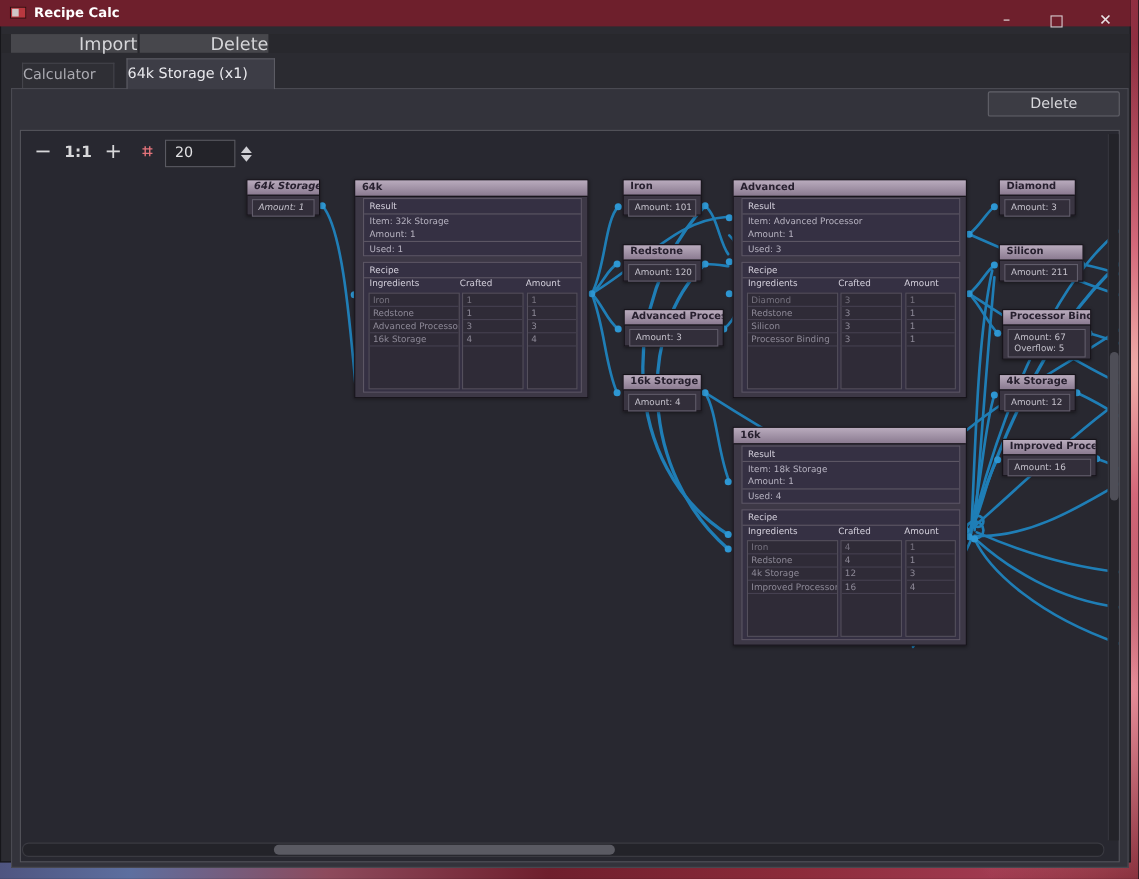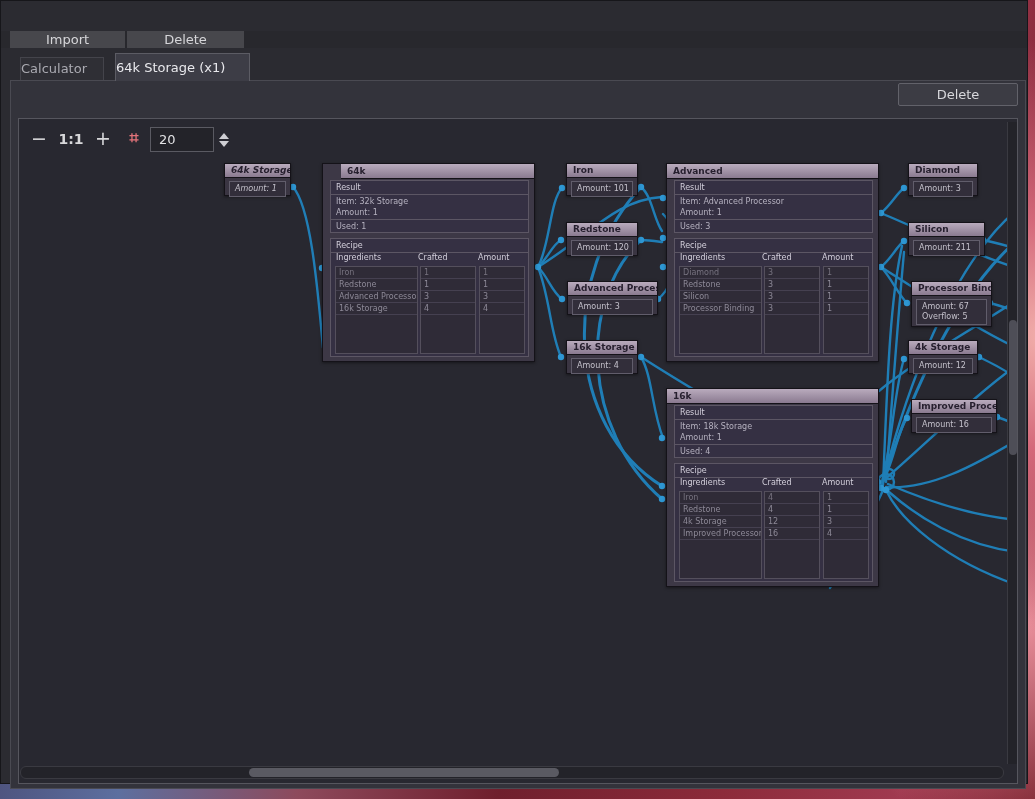--- a/index.html
+++ b/index.html
@@ -20,22 +20,22 @@
   .titlebar{left:0;top:7;width:1028px;height:24px;background:#6e1f2c;}
   .app-icon{left:9px;top:6px;width:15px;height:11px;background:#b8383f;border:1px solid #2a0d12;box-sizing:border-box;}
   .app-icon::after{content:"";position:absolute;left:1px;top:1px;width:6px;height:7px;background:#cfc6c6;}
   .win-title{left:31px;top:4px;color:#ffffff;font-size:12px;font-weight:bold;}
   .winbtn{top:7px;width:38px;height:24px;color:#e8e2e4;font-size:13px;text-align:center;line-height:24px;}
   .btn-min{left:896px;} .btn-max{left:941px;} .btn-close{left:986px;font-size:14px;}
   .max-glyph{display:inline-block;width:9px;height:9px;border:1px solid #d8ccd0;margin-top:7px;}
 
   
   .menurow{left:1px;top:31px;width:1026px;height:17px;background:#28282d;}
-  .menubtn{top:31px;height:17px;background:#47474c;color:#d6d6d9;font-size:13px;
-           text-align:center;line-height:17px;}
+  .menubtn{top:31px;height:17px;background:#47474c;color:#d6d6d9;font-size:16px;
+           text-align:right;line-height:17px;}
   .menu-import{left:10px;width:115px;} .menu-export{left:127px;width:117px;}
 
   
   .pane{left:10px;top:80px;width:1016px;height:709px;background:#33333b;border:1px solid #4a4a52;box-sizing:border-box;}
   .tab{box-sizing:border-box;}
   .tab-inactive{left:20px;top:57px;width:84px;height:23px;background:#2f2f35;border:1px solid #44444b;border-bottom:none;
                 color:#aaaab1;font-size:13px;line-height:22px;z-index:3;}
   .tab-active{left:115px;top:53px;width:135px;height:28px;background:#3d3d46;border:1px solid #5c5c64;border-bottom:none;
               color:#e9e9ed;font-size:13px;line-height:27px;z-index:4;}
   .delete-btn{left:898px;top:83px;width:120px;height:23px;background:#3c3c44;border:1px solid #62626a;border-radius:2px;
@@ -88,20 +88,27 @@
   .hscroll{left:20px;top:766px;width:984px;height:13px;background:#232329;border:1px solid #3a3a41;border-radius:6px;box-sizing:border-box;z-index:8;}
   .hthumb{position:absolute;left:228px;top:1px;width:310px;height:9px;background:#5a5a62;border-radius:5px;}
 </style>
 </head>
 <body>
 
 <div id="screen">
   <div class="abs wallpaper"></div>
   <div class="abs win-bg"></div>
 
+  <div class="abs titlebar">
+    <div class="abs app-icon"></div>
+    <div class="abs win-title">Recipe Calc</div>
+    <div class="abs winbtn btn-min"><span>–</span></div>
+    <div class="abs winbtn btn-max"><span class="max-glyph"></span></div>
+    <div class="abs winbtn btn-close"><span>✕</span></div>
+  </div>
 
   <div class="abs menurow"></div>
   <div class="abs menubtn menu-import">Import</div>
   <div class="abs menubtn menu-export">Delete</div>
 
   <div class="abs pane"></div>
   <div class="abs tab tab-inactive">Calculator</div>
   <div class="abs tab tab-active">64k Storage (x1)</div>
   <div class="abs delete-btn">Delete</div>
 
@@ -248,21 +255,21 @@
         <div class="ifield">Amount: 12</div>
       </div>
   </div>
   <div class="abs inode" style="left:911px;top:399px;width:86px;height:34px;">
     <div class="ntitle">Improved Processor</div>
     <div class="ibody">
         <div class="ifield">Amount: 16</div>
       </div>
   </div>
 
-  <div class="abs rnode" style="left:322px;top:163px;padding-left:18px;">
+  <div class="abs rnode" style="left:322px;top:163px;">
     <div class="ntitle">64k</div>
     <div class="rbox result-box">
       <div class="rlabel">Result</div>
       <div class="rsep"></div>
       <div class="rline">Item: 32k Storage</div>
       <div class="rline">Amount: 1</div>
       <div class="rsep"></div>
       <div class="rline">Used: 1</div>
     </div>
     <div class="rbox recipe-box">

